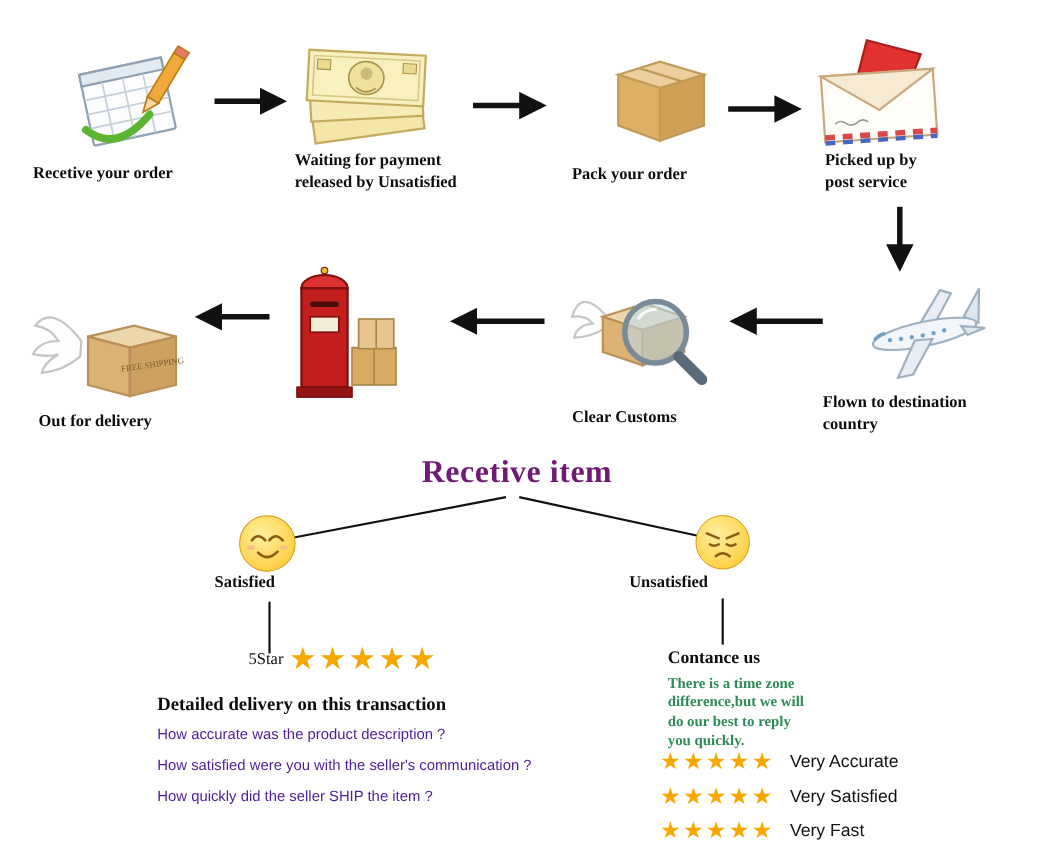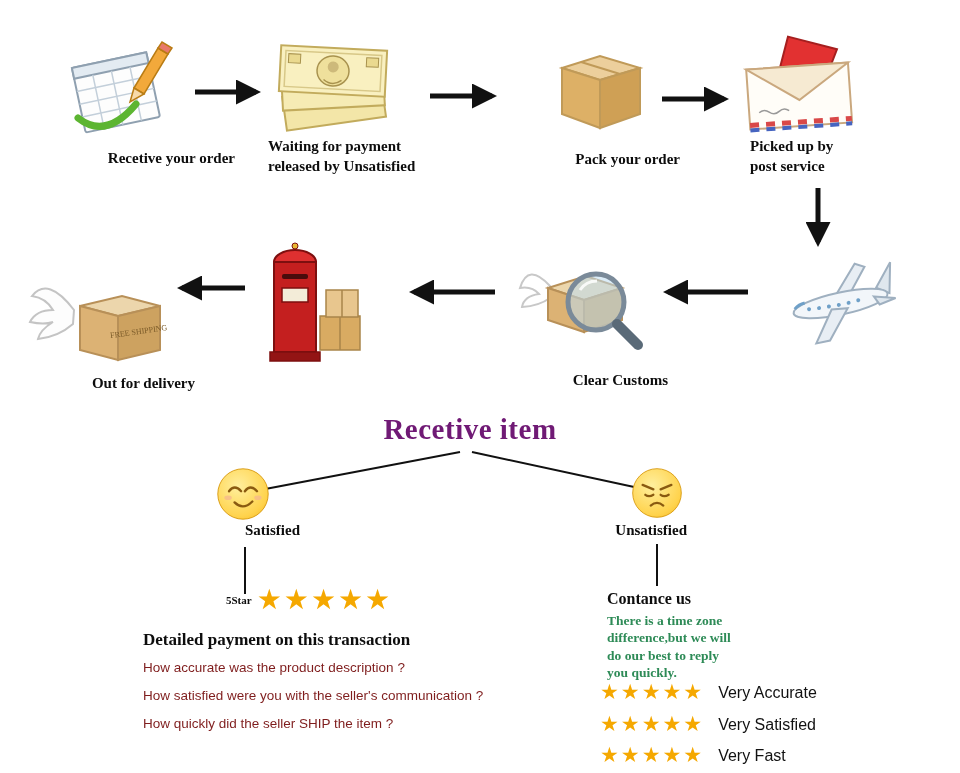--- a/index.html
+++ b/index.html
@@ -7,33 +7,33 @@
   #canvas {
     position:relative; width:960px; height:773px; background:#fff;
     overflow:hidden; font-family:"Liberation Serif", serif; color:#0d0d0d;
   }
   .icon { position:absolute; }
   .icon svg { width:100%; height:100%; display:block; overflow:visible; }
   .lbl {
     position:absolute; font-weight:bold; font-size:15px; color:#0d0d0d;
     line-height:1.3; white-space:pre-line;
   }
-  .center { text-align:right; }
+  .center { text-align:left; }
   .big-title {
     position:absolute; font-size:29px; font-weight:bold; color:#701a75;
     text-align:center; letter-spacing:0.5px;
   }
   .overlay { position:absolute; left:0; top:0; pointer-events:none; }
   .fivestar-row { position:absolute; display:flex; align-items:center; }
-  .fivestar-label { font-size:11px; font-weight:bold; }
+  .fivestar-label { font-size:15px; font-weight:normal; }
   .big-stars { font-size:28px; letter-spacing:2px; margin-left:5px; line-height:1; color:#F5A800; }
   .ratings-title { position:absolute; font-size:17px; font-weight:bold; }
   .question {
     position:absolute; font-family:"Liberation Sans", sans-serif;
-    font-size:13.5px; color:#7f1d1d;
+    font-size:13.5px; color:#4c1d95;
   }
   .contact-title { position:absolute; font-size:16px; font-weight:bold; }
   .note {
     position:absolute; font-size:13.5px; font-weight:bold; color:#2e8b57;
     line-height:1.28; white-space:pre-line;
   }
   .rating-row { position:absolute; display:flex; align-items:center; }
   .rating-stars { font-size:21px; letter-spacing:2px; line-height:1; color:#F5A800; }
   .rating-label {
     font-family:"Liberation Sans", sans-serif; 
@@ -150,20 +150,22 @@
           <circle cx="30" cy="57" r="2"></circle>
             <circle cx="40" cy="58" r="2"></circle>
             <circle cx="50" cy="58.5" r="2"></circle>
           <circle cx="60" cy="59" r="2"></circle>
             <circle cx="70" cy="59" r="2"></circle>
             <circle cx="80" cy="58.5" r="2"></circle>
         </g>
       </g>
     </svg>
   </div>
+  <div class="lbl" style="left:748px;top:357px;width:205px">Flown to destination
+country</div>
 
   <div class="icon" style="left:518px;top:246px;width:132px;height:112px">
     <svg viewBox="0 0 132 112">
       <path d="M32 40 Q10 16 2 42 Q14 40 21 48 Q6 50 4 61 Q21 60 32 52 Z" fill="#ffffff" stroke="#c8c8c8" stroke-width="2"></path>
       <polygon points="30,42 68,30 104,42 66,54" fill="#ecd6ac" stroke="#b89058" stroke-width="2"></polygon>
       <polygon points="30,42 66,54 66,86 30,74" fill="#dcb274" stroke="#b89058" stroke-width="2"></polygon>
       <polygon points="104,42 66,54 66,86 104,74" fill="#cda260" stroke="#b89058" stroke-width="2"></polygon>
       <circle cx="78" cy="56" r="28" fill="rgba(190,220,240,0.55)" stroke="#7a8a99" stroke-width="5"></circle>
       <line x1="99" y1="78" x2="120" y2="99" stroke="#5a6a78" stroke-width="10" stroke-linecap="round"></line>
       <path d="M62 44 q6 -9 17 -9" stroke="#ffffff" stroke-width="3" fill="none" opacity="0.85"></path>
@@ -234,21 +236,21 @@
       <path d="M34 32 q4 3 9 0" stroke="#8a5a10" stroke-width="2.5" fill="none" stroke-linecap="round"></path>
       <path d="M23 44 q7 -6 14 0" stroke="#8a5a10" stroke-width="2.5" fill="none" stroke-linecap="round"></path>
     </svg>
   </div>
   <div class="lbl center" style="left:572px;top:521px;width:115px">Unsatisfied</div>
 
   <div class="fivestar-row" style="left:226px;top:586px">
     <span class="fivestar-label">5Star</span>
     <span class="big-stars">★★★★★</span>
   </div>
-  <div class="ratings-title" style="left:143px;top:630px;width:345px">Detailed payment on this transaction</div>
+  <div class="ratings-title" style="left:143px;top:630px;width:345px">Detailed delivery on this transaction</div>
   <div class="question" style="left:143px;top:660px;width:360px">How accurate was the product description ?</div>
   <div class="question" style="left:143px;top:688px;width:400px">How satisfied were you with the seller's communication ?</div>
   <div class="question" style="left:143px;top:716px;width:360px">How quickly did the seller SHIP the item ?</div>
 
   <div class="contact-title" style="left:607px;top:590px;width:150px">Contance us</div>
   <div class="note" style="left:607px;top:612px;width:175px">There is a time zone
 difference,but we will
 do  our best to reply
 you quickly.</div>
 

